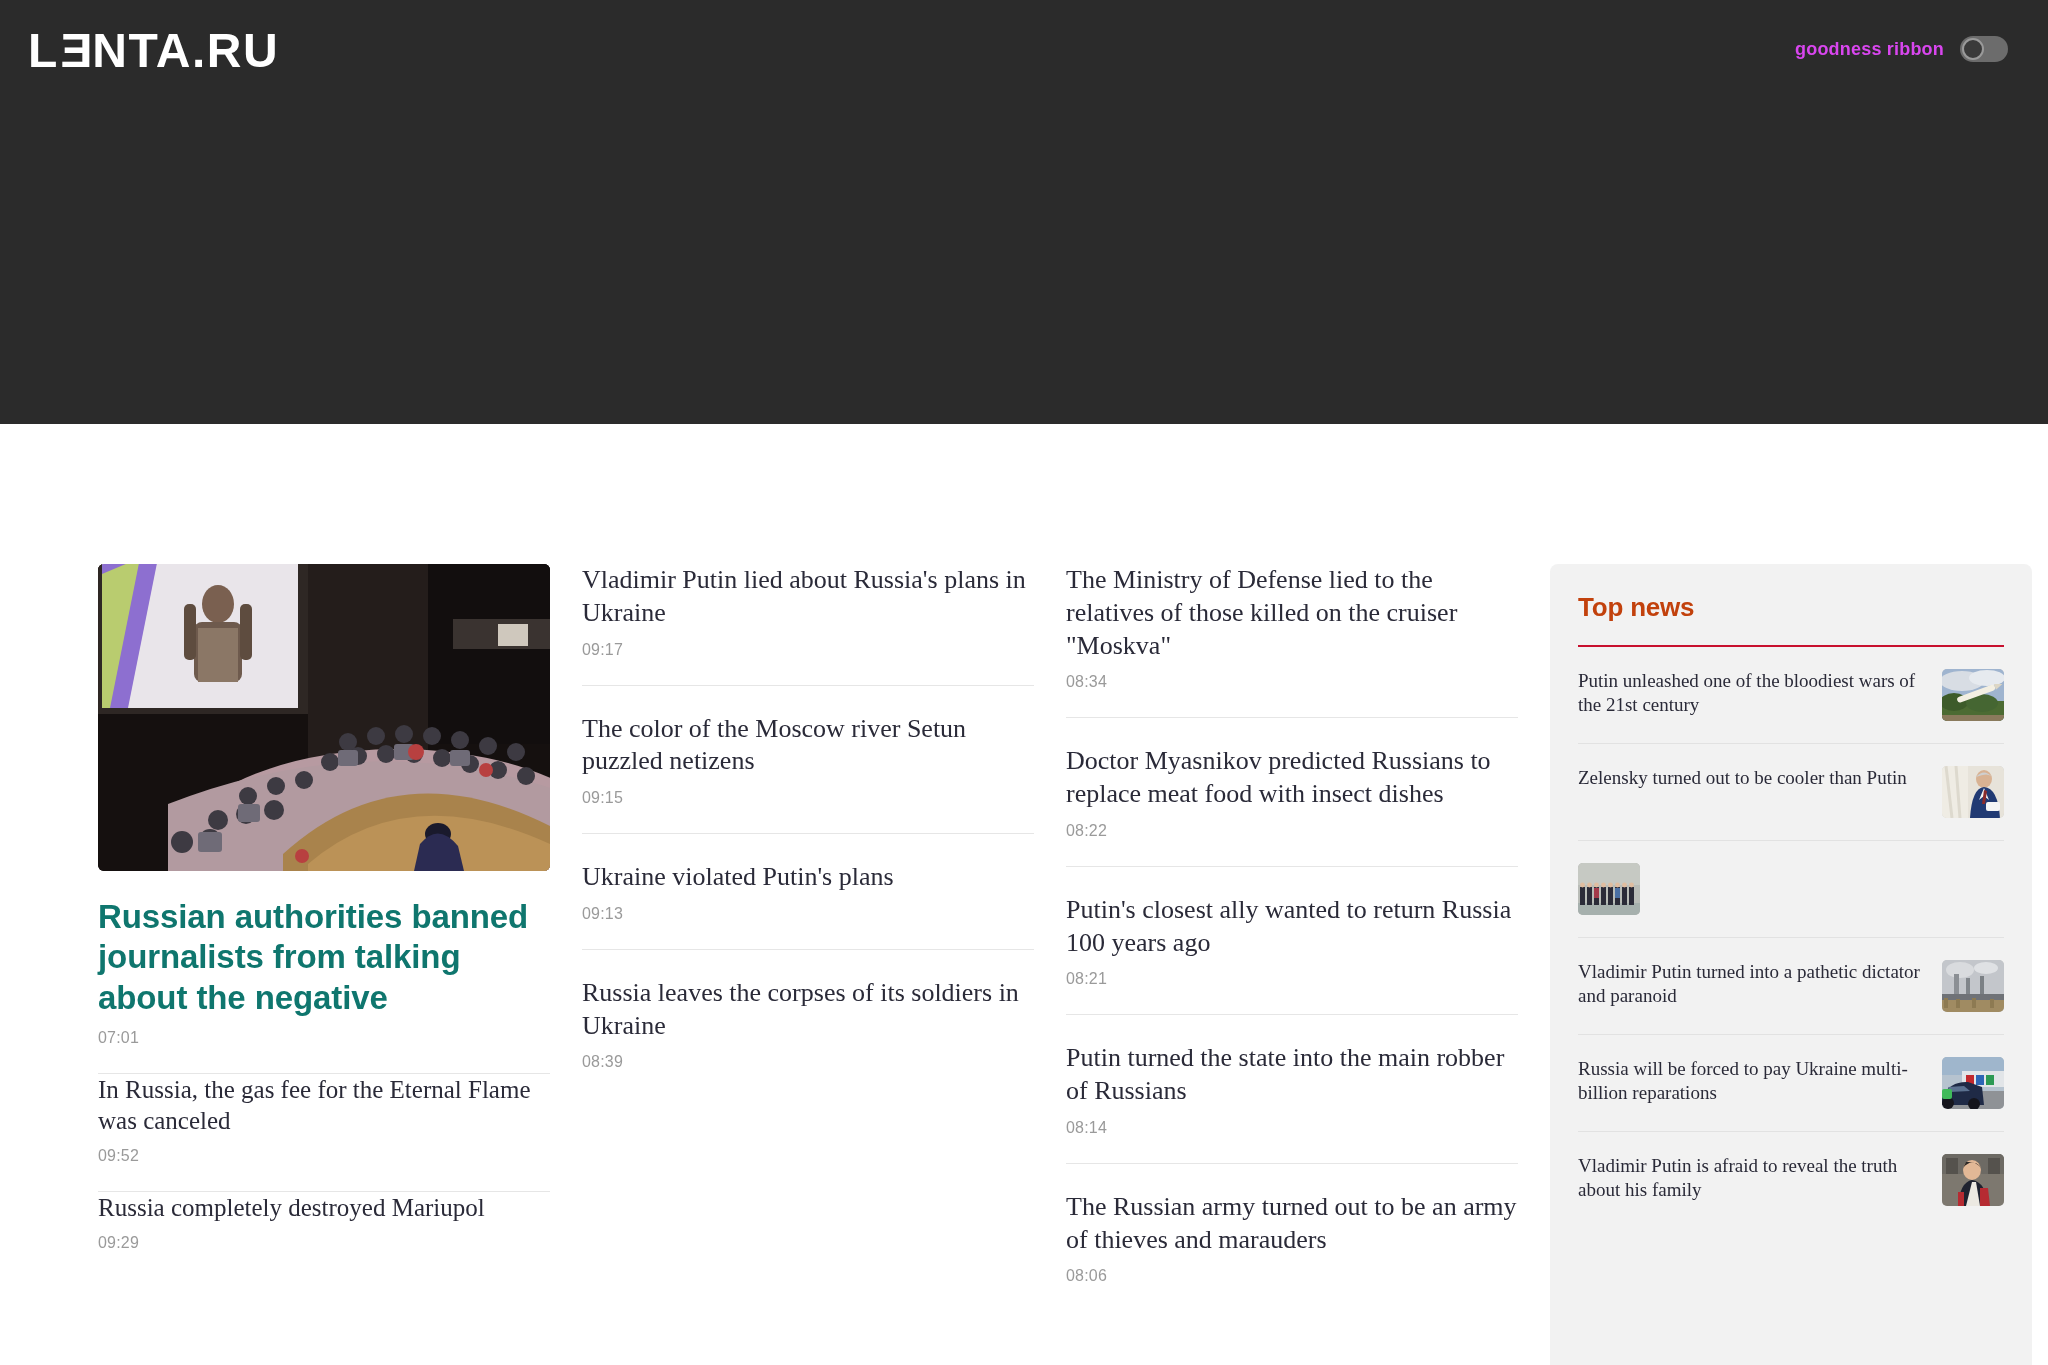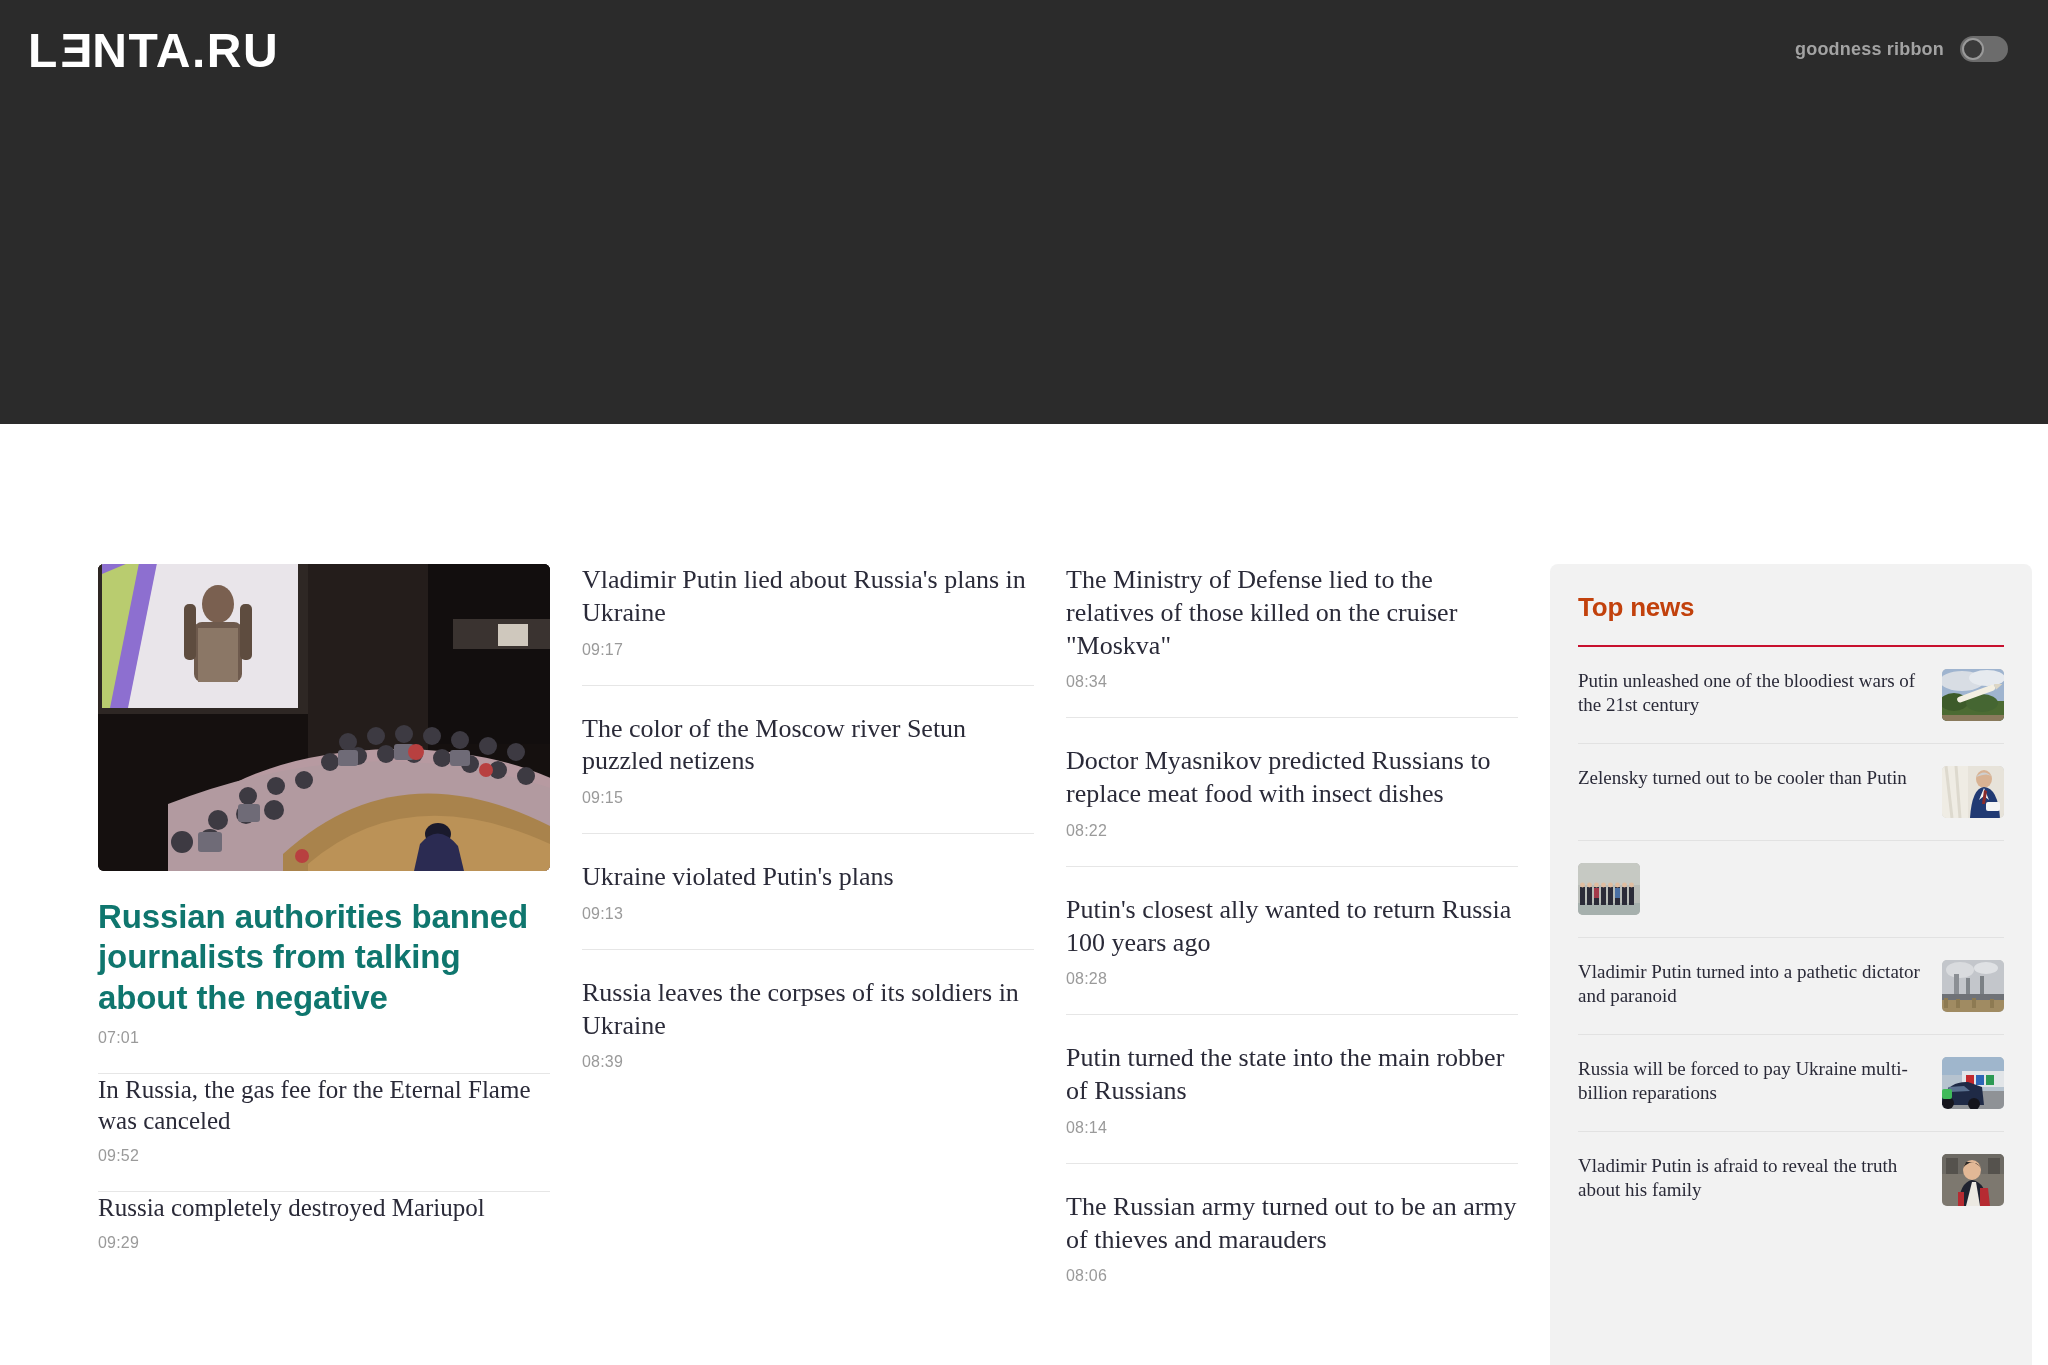--- a/index.html
+++ b/index.html
@@ -40,21 +40,21 @@
     position: absolute;
     right: 40px;
     top: 36px;
     display: flex;
     align-items: center;
     gap: 16px;
   }
   .ribbon-label {
     font-size: 18px;
     font-weight: 700;
-    color: #a3a3a3;
+    color: #d946ef;
     letter-spacing: 0.2px;
     white-space: nowrap;
   }
   .switch {
     width: 48px;
     height: 26px;
     border-radius: 13px;
     background: #6c6c6c;
     position: relative;
     flex: none;
@@ -319,21 +319,21 @@
       <div class="news-item">
         <div class="news-title">The Ministry of Defense lied to the relatives of those killed on the cruiser "Moskva"</div>
         <div class="time">08:34</div>
       </div>
       <div class="news-item">
         <div class="news-title">Doctor Myasnikov predicted Russians to replace meat food with insect dishes</div>
         <div class="time">08:22</div>
       </div>
       <div class="news-item">
         <div class="news-title">Putin's closest ally wanted to return Russia 100 years ago</div>
-        <div class="time">08:28</div>
+        <div class="time">08:21</div>
       </div>
       <div class="news-item">
         <div class="news-title">Putin turned the state into the main robber of Russians</div>
         <div class="time">08:14</div>
       </div>
       <div class="news-item">
         <div class="news-title">The Russian army turned out to be an army of thieves and marauders</div>
         <div class="time">08:06</div>
       </div>
     </div>

